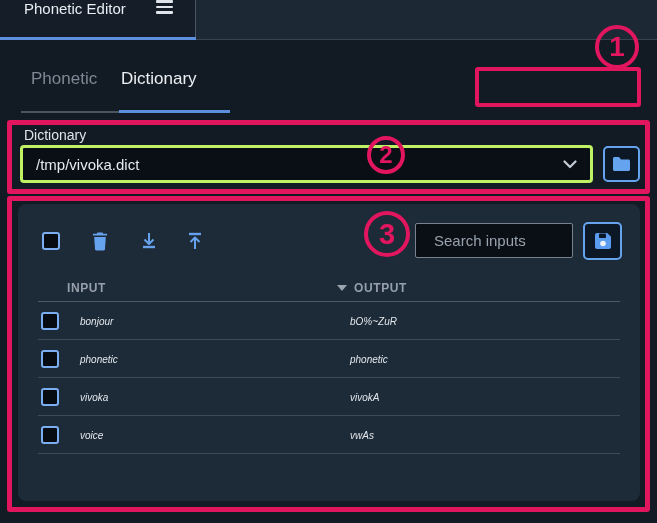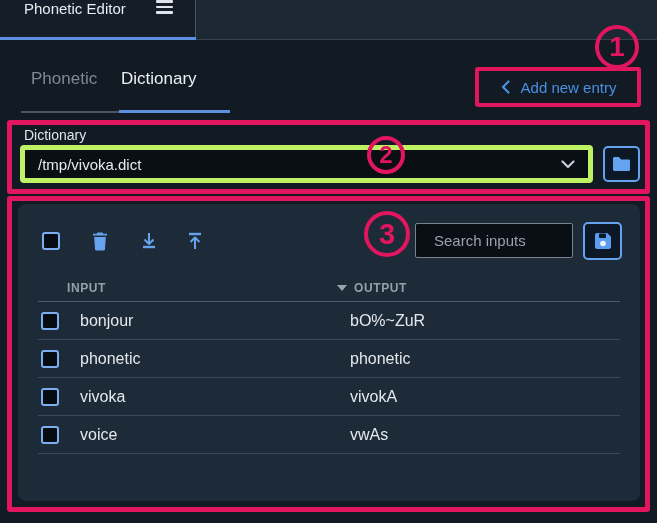--- a/index.html
+++ b/index.html
@@ -19,21 +19,21 @@
   .tab-phonetic { left:31px; color:#7e8894; }
   .tab-dictionary { left:121px; color:#eceff2; }
   .tab-track { position:absolute; left:21px; top:111px; width:98px; height:2px; background:#4a5560; }
   .tab-indicator { position:absolute; left:119px; top:110px; width:111px; height:3px; background:#5c8fdd; }
 
   
   .add-entry { position:absolute; left:481px; top:71px; width:155px; height:32px; display:flex; align-items:center; justify-content:center; gap:11px; background:transparent; border:none; color:#4a90e2; font-size:15px; font-family:inherit; cursor:pointer; }
 
   
   .dict-label { position:absolute; left:24px; top:127px; font-size:14px; color:#dfe4e9; }
-  .dict-select { position:absolute; left:20px; top:145px; width:573px; height:38px; background:#0a0f16; border:5px solid #bef264; border-radius:4px; display:flex; align-items:center; justify-content:space-between; padding:0 13px; cursor:pointer; }
+  .dict-select { position:absolute; left:20px; top:145px; width:573px; height:38px; background:#0a0f16; border:3px solid #bef264; border-radius:4px; display:flex; align-items:center; justify-content:space-between; padding:0 13px; cursor:pointer; }
   .dict-select .value { color:#e6eaee; font-size:15px; }
   .icon-btn { position:absolute; background:#0d1826; border:2px solid #66a3ee; border-radius:5px; display:flex; align-items:center; justify-content:center; cursor:pointer; }
   .folder-btn { left:603px; top:146px; width:37px; height:36px; }
 
   
   .card { position:absolute; left:18px; top:204px; width:622px; height:297px; background:#1d2a37; border-radius:8px; }
   .cb { width:18px; height:18px; background:#070c13; border:2px solid #7aaef0; border-radius:3px; cursor:pointer; }
   .toolbar-cb { position:absolute; left:24px; top:28px; }
   .tool-icon { position:absolute; top:25px; width:24px; height:24px; display:flex; align-items:center; justify-content:center; cursor:pointer; }
   .tool-trash { left:70px; }
@@ -44,21 +44,21 @@
   .save-btn { left:565px; top:18px; width:39px; height:38px; }
 
   .thead { position:absolute; left:0; top:70px; width:622px; height:28px; display:grid; grid-template-columns:39px 270px 1fr; padding-left:10px; align-items:center; }
   .th { color:#96a0ab; font-size:12px; letter-spacing:0.6px; font-weight:bold; }
   .th-output { display:flex; align-items:center; gap:7px; }
   .sort-arrow { width:0; height:0; border-left:5px solid transparent; border-right:5px solid transparent; border-top:6px solid #9aa5b0; }
   .thead-line { position:absolute; left:20px; top:97px; width:582px; height:1px; background:#4d5a68; }
 
   .trow { position:absolute; left:0; width:622px; height:38px; display:grid; grid-template-columns:39px 270px 1fr; padding-left:23px; align-items:center; }
   .trow .sep { position:absolute; left:20px; bottom:0; width:582px; height:1px; background:#3e4a57; }
-  .cell { color:#e3e8ed; font-size:16px; }
+  .cell { color:#e3e8ed; font-size:10px;font-style:italic; }
   .row-0 { top:98px; } .row-1 { top:136px; } .row-2 { top:174px; } .row-3 { top:212px; }
 
   
   .ann-box { position:absolute; border:5px solid #e1165f; border-radius:3px; pointer-events:none; z-index:50; }
   .ann-box-1 { left:475px; top:67px; width:166px; height:40px; border-width:4px; }
   .ann-box-2 { left:7px; top:120px; width:643px; height:74px; }
   .ann-box-3 { left:7px; top:196px; width:643px; height:316px; }
   .ann-circle { position:absolute; border:4px solid #e1165f; border-radius:50%; display:flex; align-items:center; justify-content:center; color:#e1165f; font-weight:bold; background:transparent; pointer-events:none; z-index:60; }
   .ann-c1 { left:595px; top:25px; width:44px; height:44px; font-size:28px; }
   .ann-c2 { left:367px; top:136px; width:38px; height:38px; font-size:24px; }
@@ -81,28 +81,20 @@
     <div class="topbar-underline"></div>
   </header>
 
   <nav>
     <div class="tab tab-phonetic">Phonetic</div>
     <div class="tab tab-dictionary">Dictionary</div>
     <div class="tab-track"></div>
     <div class="tab-indicator"></div>
   </nav>
 
-  <button class="add-entry">
-    <span style="display:flex;">
-      <svg width="9" height="14" viewBox="0 0 9 14">
-          <polyline points="7.5,1.5 2,7 7.5,12.5" fill="none" stroke="#4a90e2" stroke-width="2.2" stroke-linecap="round" stroke-linejoin="round"></polyline>
-        </svg>
-    </span>
-    <span>Add new entry</span>
-  </button>
 
   <section>
     <div class="dict-label">Dictionary</div>
     <div class="dict-select">
       <span class="value">/tmp/vivoka.dict</span>
       <span style="display:flex;">
         <svg width="14" height="9" viewBox="0 0 14 9">
             <polyline points="1.5,1.5 7,7 12.5,1.5" fill="none" stroke="#c3ccd6" stroke-width="2.2" stroke-linecap="round" stroke-linejoin="round"></polyline>
           </svg>
       </span>

